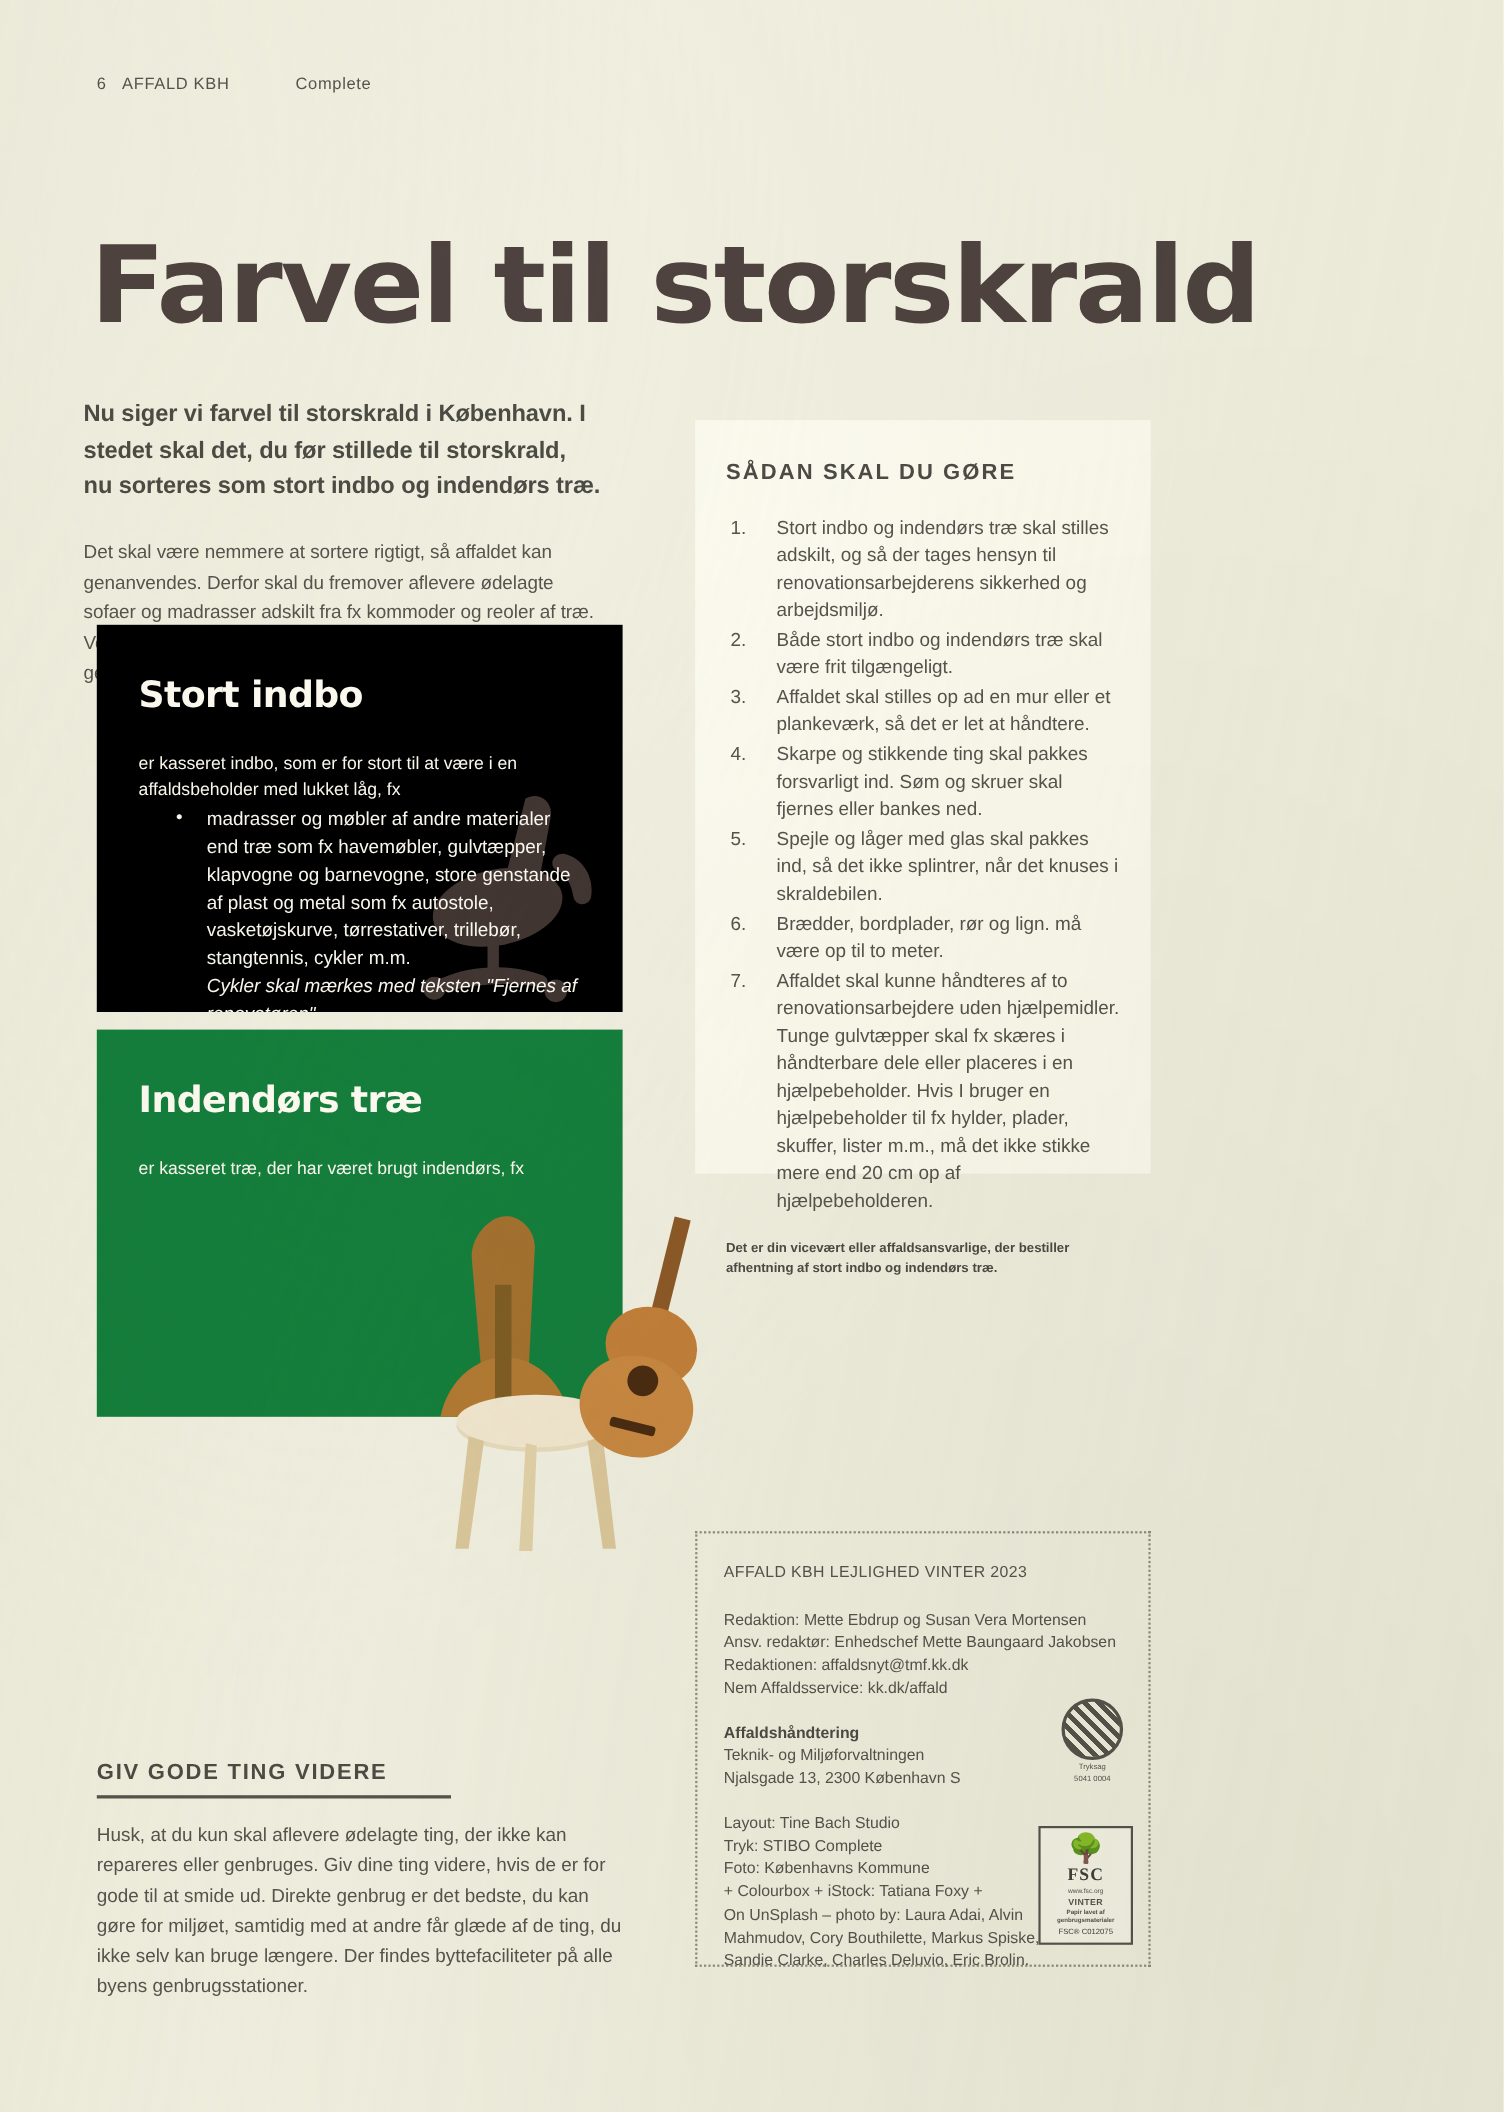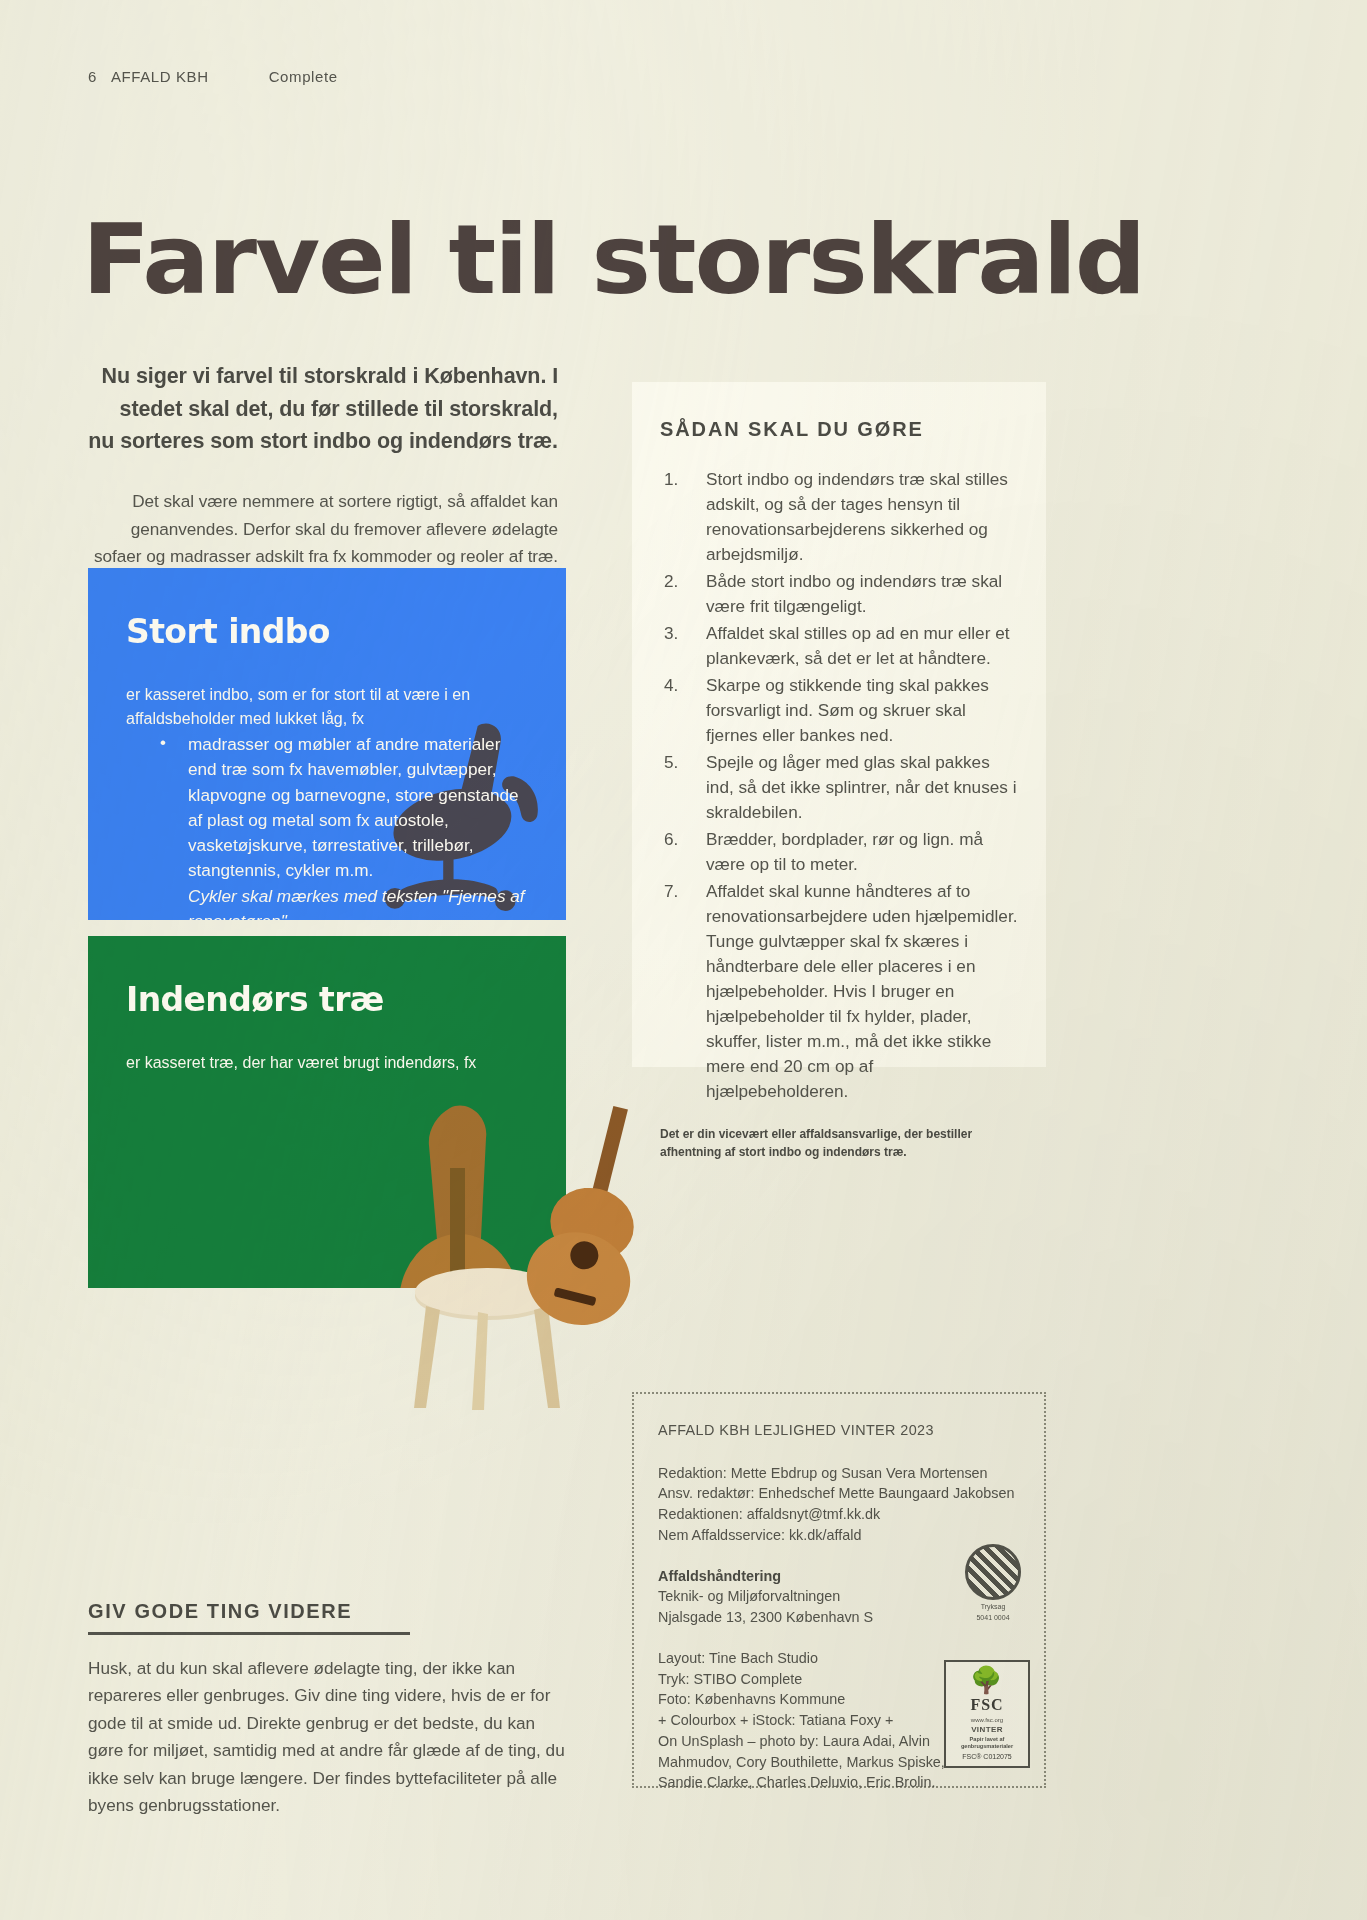--- a/index.html
+++ b/index.html
@@ -39,39 +39,39 @@
   .headline{
     position:absolute; left:82px; top:146px;
     font-size:97px; line-height:1; font-weight:700;
     color:#4e4340; letter-spacing:-2px;
     font-family:"DejaVu Sans", sans-serif;
     transform:scaleX(1.03); transform-origin:left center;
     white-space:nowrap;
   }
 
   
-  .col-left{ position:absolute; left:88px; top:360px; width:470px;text-align:right; }
+  .col-left{ position:absolute; left:76px; top:360px; width:470px; }
   .lead{
     font-size:21.5px; line-height:1.52; font-weight:700; color:#4c4c46;
     letter-spacing:-.1px; margin:0 0 30px 0;
   }
   .body-par{
     font-size:17.2px; line-height:1.60; color:#55554e; margin:0;
     letter-spacing:-.05px;
   }
 
   
   .box{
     position:absolute; left:88px; width:478px;
     padding:44px 0 30px 0;
     color:#fdfbf4;
     overflow:hidden;
   }
   .box .inner{ position:relative; z-index:3; padding:0 36px 0 38px; }
-  .box-pink{ top:568px; height:352px; background:#3b82f6; }
+  .box-pink{ top:568px; height:352px; background:#000000; }
   .box-green{ top:936px; height:352px; background:#15803d; }
   .box h2{
     margin:0 0 32px 0;
     font-size:33px; font-weight:700; letter-spacing:-.6px;
     font-family:"DejaVu Sans", sans-serif;
     color:#fffdf6;
   }
   .box p.intro{ margin:0 0 2px 0; font-size:16px; line-height:1.47; }
   .box ul{ margin:0; padding:0 0 0 28px; list-style:none; }
   .box ul li{ font-size:17.2px; line-height:1.47; position:relative; padding-left:34px; }

